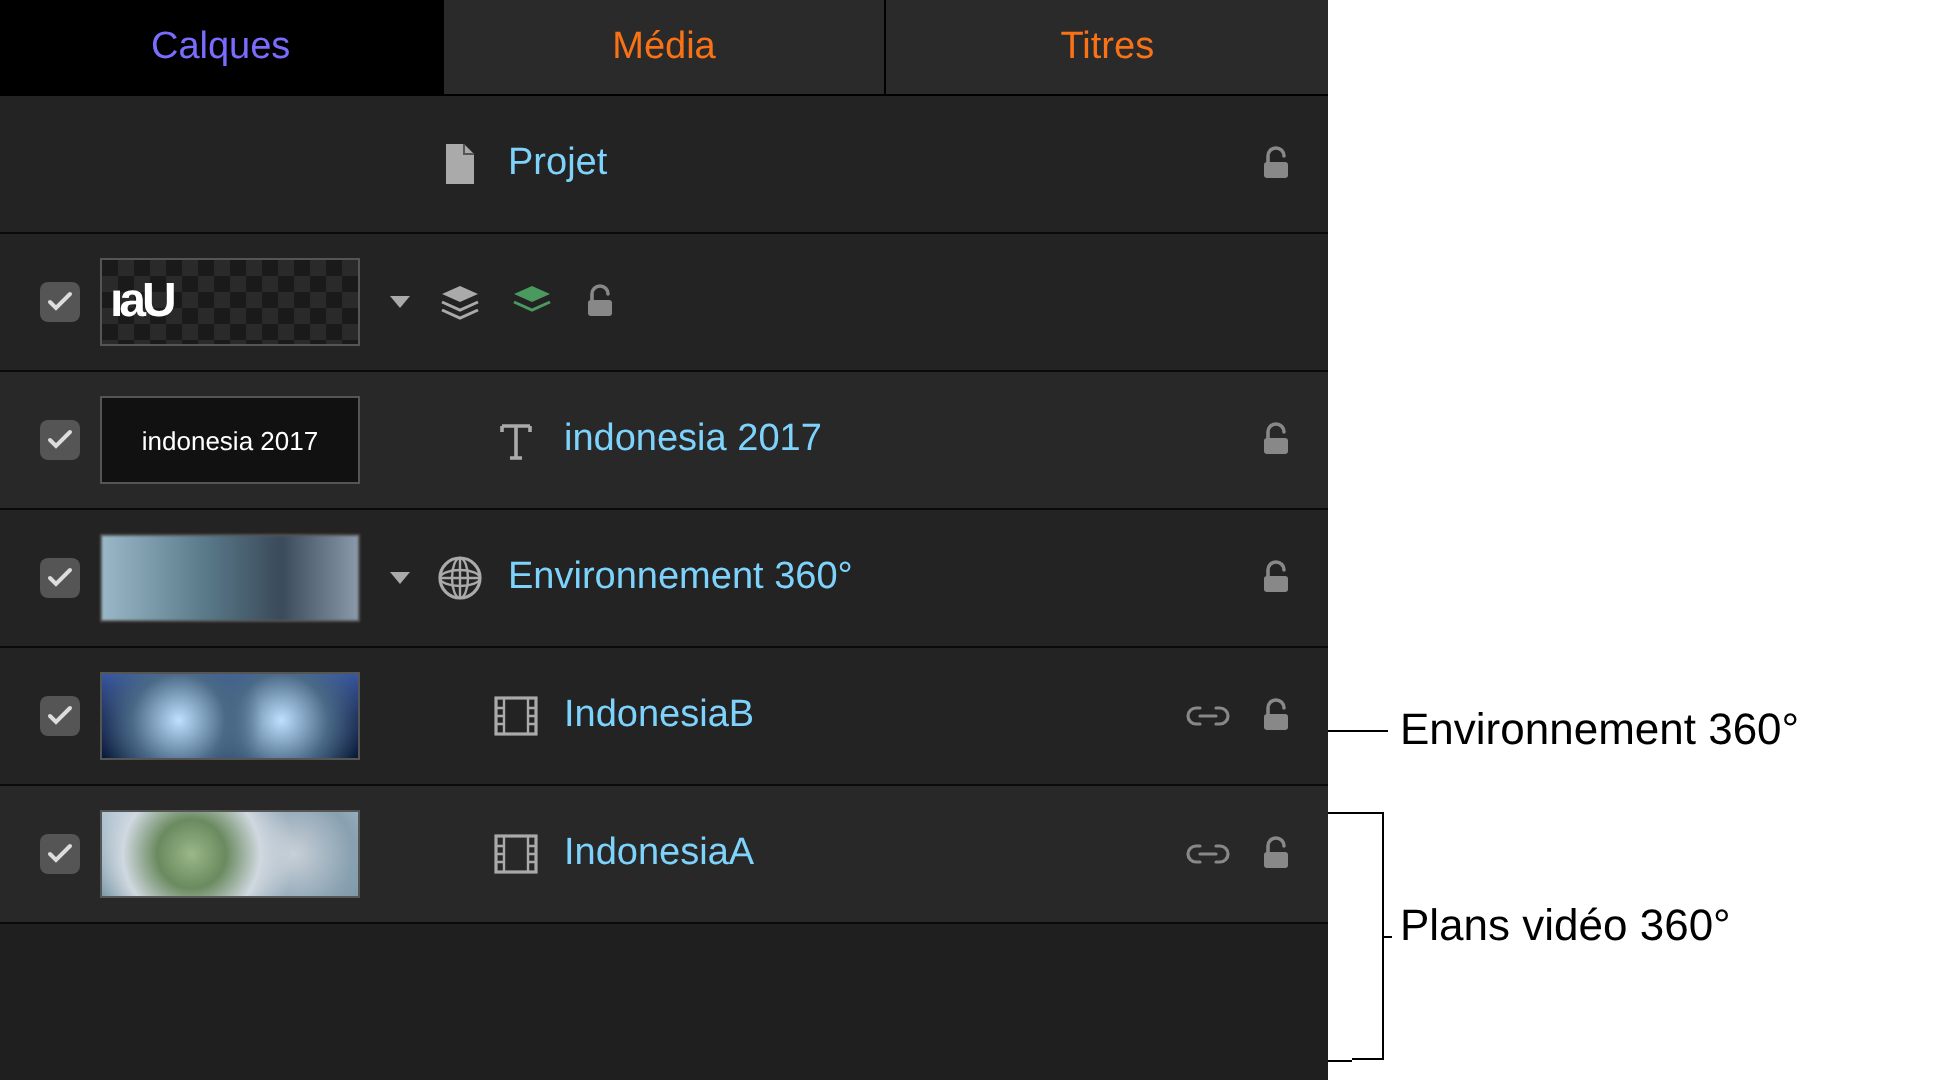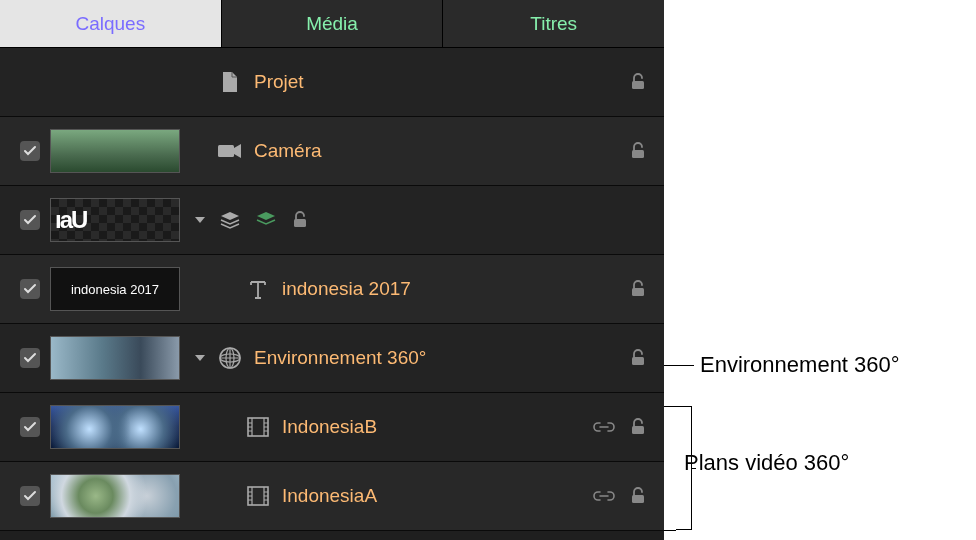--- a/index.html
+++ b/index.html
@@ -24,28 +24,28 @@
       display: flex;
       height: 48px;
       border-bottom: 1px solid #000;
     }
     .tab {
       flex: 1;
       display: flex;
       align-items: center;
       justify-content: center;
       font-size: 19px;
-      color: #86efac;
+      color: #f97316;
       background: #2a2a2a;
       border-right: 1px solid #000;
       cursor: pointer;
     }
     .tab:last-child { border-right: none; }
     .tab.active {
-      background: #e5e5e5;
+      background: #000000;
       color: #7a6cff;
     }
     .row {
       display: flex;
       align-items: center;
       height: 69px;
       border-bottom: 1px solid #0a0a0a;
       background: #232323;
       padding: 0 10px;
     }
@@ -142,21 +142,21 @@
       width: 28px;
       display: flex;
       align-items: center;
       justify-content: center;
       margin-right: 10px;
     }
     .item-icon svg { display: block; }
     .label {
       flex: 1;
       font-size: 19px;
-      color: #fdba74;
+      color: #7dd3fc;
     }
     .label.underline {
       text-decoration: underline;
     }
     .actions {
       display: flex;
       align-items: center;
       gap: 10px;
       padding-right: 4px;
     }
@@ -176,21 +176,21 @@
       color: #000;
     }
     .annotation-env {
       position: absolute;
       top: 352px;
       left: 36px;
     }
     .annotation-plans {
       position: absolute;
       top: 450px;
-      left: 20px;
+      left: 36px;
     }
     .callout-line-env {
       position: absolute;
       top: 365px;
       left: 0;
       width: 30px;
       border-top: 1px solid #000;
     }
     .bracket {
       position: absolute;
@@ -242,48 +242,20 @@
     <div class="actions">
       <div class="action-icon">
         <svg width="18" height="18" viewBox="0 0 18 18">
             <path d="M5 8V5a4 4 0 018 0" fill="none" stroke="#888" stroke-width="1.8" stroke-linecap="round"></path>
             <rect x="3" y="8" width="12" height="8" rx="1.5" fill="#888"></rect>
           </svg>
       </div>
     </div>
   </div>
 
-  <div class="row alt">
-    <div class="checkbox-cell">
-      <div class="checkbox">
-        <svg width="14" height="14" viewBox="0 0 14 14">
-            <path d="M2 7l3 3 7-7" fill="none" stroke="#ddd" stroke-width="2" stroke-linecap="round"></path>
-          </svg>
-      </div>
-    </div>
-    <div class="thumb-cell">
-      <div class="thumb landscape"></div>
-    </div>
-    <div class="disclosure"></div>
-    <div class="item-icon">
-      <svg width="26" height="18" viewBox="0 0 26 18">
-          <rect x="1" y="3" width="16" height="12" rx="1.5" fill="#aaa"></rect>
-          <path d="M17 6l7-4v14l-7-4z" fill="#aaa"></path>
-        </svg>
-    </div>
-    <div class="label">Caméra</div>
-    <div class="actions">
-      <div class="action-icon">
-        <svg width="18" height="18" viewBox="0 0 18 18">
-            <path d="M5 8V5a4 4 0 018 0" fill="none" stroke="#888" stroke-width="1.8" stroke-linecap="round"></path>
-            <rect x="3" y="8" width="12" height="8" rx="1.5" fill="#888"></rect>
-          </svg>
-      </div>
-    </div>
-  </div>
 
   <div class="row">
     <div class="checkbox-cell">
       <div class="checkbox">
         <svg width="14" height="14" viewBox="0 0 14 14">
             <path d="M2 7l3 3 7-7" fill="none" stroke="#ddd" stroke-width="2" stroke-linecap="round"></path>
           </svg>
       </div>
     </div>
     <div class="thumb-cell">

